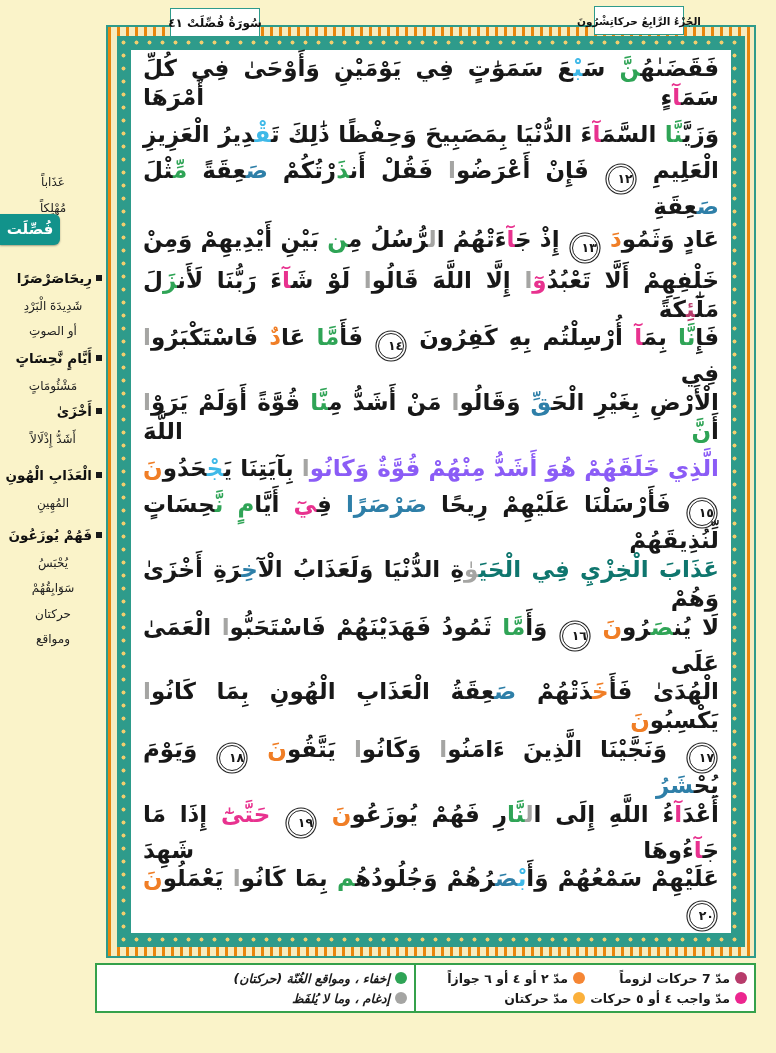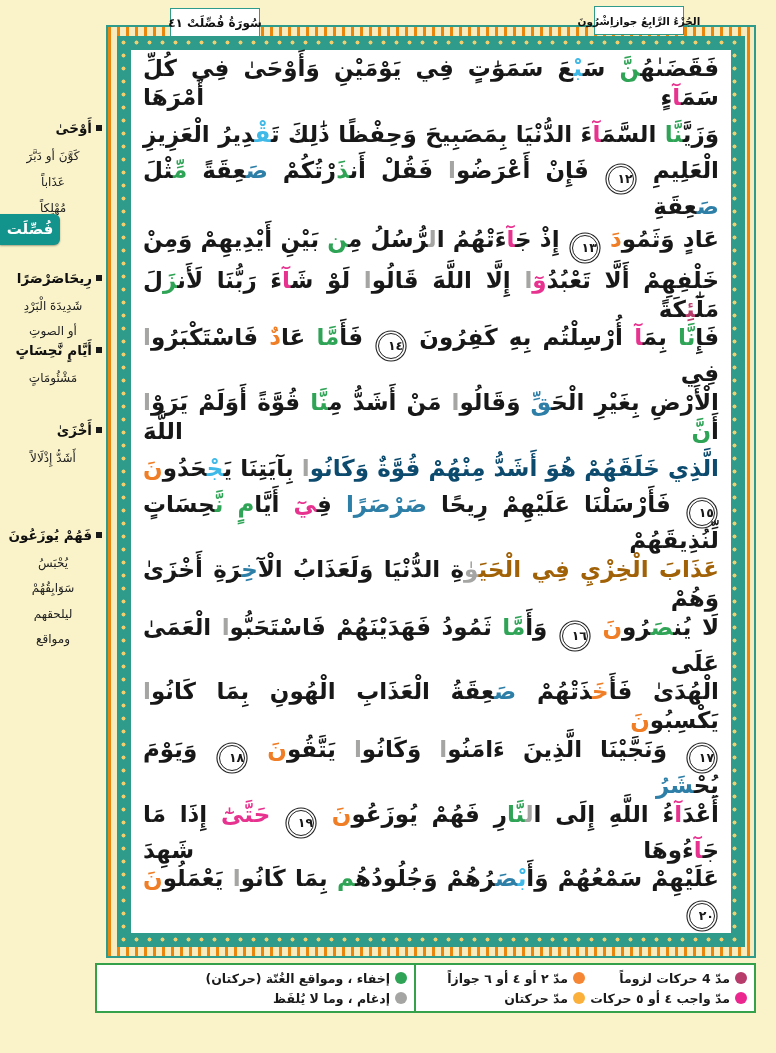--- a/index.html
+++ b/index.html
@@ -46,62 +46,62 @@
         border-radius:50%;box-shadow:0 0 0 1.5px #fff,0 0 0 2.6px #222;background:#fff;
         font-size:12.5px;line-height:24px;text-align:center;vertical-align:-5px;margin:0 4px;font-weight:bold;}
 
   
 
   
   .legend{position:absolute;left:95px;top:963px;width:661px;height:50px;box-sizing:border-box;
           background:#fff;border:2px solid #35A14B;display:flex;direction:rtl;z-index:2;}
   .lcol{display:flex;flex-direction:column;justify-content:space-around;padding:3px 7px;box-sizing:border-box;}
   .lcol:not(:last-child){border-left:2px solid #35A14B;}
-  .lcol0{width:340px;} .lcol1{width:205px;} .lcol2{flex:1;}
+  .lcol0{width:340px;} .lcol1{width:205px;font-style:italic;} .lcol2{flex:1;}
   .lrow{display:flex;align-items:center;}
   .litem{display:flex;align-items:center;gap:5px;flex:1;white-space:nowrap;}
   .ldot{width:12px;height:12px;border-radius:50%;flex:0 0 12px;}
   .llabel{font-size:12.5px;font-weight:bold;color:#1a1a1a;}
 
   
   .pageno{position:absolute;left:0;top:1014px;width:776px;text-align:center;
           font-size:25px;font-weight:bold;color:#111;z-index:2;}
 </style>
 </head>
 <body>
 
 <div id="screen">
 
   <div id="margin">
-      <div class="mnote" style="top: 118px;">
-        <span class="mhead"><span class="mbullet"></span>أَوْحَىٰ</span>
-        <span class="mgloss">كَوَّنَ أو دَبَّرَ</span>
-      </div>
       <div class="mnote" style="top: 166px;">
         <span class="mgloss">عَذَاباً</span>
         <span class="mgloss">مُهْلِكاً</span>
       </div>
       <div class="mnote" style="top: 268px;">
         <span class="mhead"><span class="mbullet"></span>رِيحَاصَرْصَرًا</span>
         <span class="mgloss">شَدِيدَةَ الْبَرْدِ</span>
         <span class="mgloss">أو الصوتِ</span>
       </div>
-      <div class="mnote" style="top: 340px;">
+      <div class="mnote" style="top: 348px;">
         <span class="mhead"><span class="mbullet"></span>أَيَّامٍ نَّحِسَاتٍ</span>
         <span class="mgloss">مَشْئُومَاتٍ</span>
       </div>
-      <div class="mnote" style="top: 420px;">
+      <div class="mnote" style="top: 401px;">
         <span class="mhead"><span class="mbullet"></span>أَخْزَىٰ</span>
         <span class="mgloss">أَشَدُّ إِذْلَالاً</span>
+      </div>
+      <div class="mnote" style="top: 465px;">
+        <span class="mhead"><span class="mbullet"></span>الْعَذَابِ الْهُونِ</span>
+        <span class="mgloss">المُهِينِ</span>
       </div>
       <div class="mnote" style="top: 525px;">
         <span class="mhead"><span class="mbullet"></span>فَهُمْ يُوزَعُونَ</span>
         <span class="mgloss">يُحْبَسُ</span>
         <span class="mgloss">سَوَابِقُهُمْ</span>
-        <span class="mgloss">ليلحقهم</span>
+        <span class="mgloss">حركتان</span>
         <span class="mgloss">ومواقع</span>
       </div>
     </div>
 
   <div class="stab">فُصِّلَت</div>
 
   <div class="frame">
     <div class="frame-band">
       <div class="sheet">
         <div id="lines">
@@ -120,27 +120,27 @@
             <div class="qline">
               <span class="jwrap"><span style="color: rgb(24, 24, 24);">خَلْفِهِمْ أَلَّا تَعْبُدُ</span><span style="color: rgb(232, 50, 143);">وٓ</span><span style="color: rgb(165, 165, 163);">ا</span><span style="color: rgb(24, 24, 24);"> إِلَّا اللَّهَ قَالُو</span><span style="color: rgb(165, 165, 163);">ا</span><span style="color: rgb(24, 24, 24);"> لَوْ شَ</span><span style="color: rgb(232, 50, 143);">آ</span><span style="color: rgb(24, 24, 24);">ءَ رَبُّنَا لَأَن</span><span style="color: rgb(47, 164, 86);">زَ</span><span style="color: rgb(24, 24, 24);">لَ مَلَٰٓ</span><span style="color: rgb(183, 59, 107);">ئِ</span><span style="color: rgb(24, 24, 24);">كَةً</span></span>
             </div>
             <div class="qline">
               <span class="jwrap"><span style="color: rgb(24, 24, 24);">فَإِ</span><span style="color: rgb(47, 164, 86);">نَّا</span><span style="color: rgb(24, 24, 24);"> بِمَ</span><span style="color: rgb(232, 50, 143);">آ</span><span style="color: rgb(24, 24, 24);"> أُرْسِلْتُم بِهِ كَفِرُونَ </span><span class="vnum">١٤</span><span style="color: rgb(24, 24, 24);"> فَأَ</span><span style="color: rgb(47, 164, 86);">مَّا</span><span style="color: rgb(24, 24, 24);"> عَا</span><span style="color: rgb(240, 126, 38);">دٌ</span><span style="color: rgb(24, 24, 24);"> فَاسْتَكْبَرُو</span><span style="color: rgb(165, 165, 163);">ا</span><span style="color: rgb(24, 24, 24);"> فِي</span></span>
             </div>
             <div class="qline">
               <span class="jwrap"><span style="color: rgb(24, 24, 24);">الْأَرْضِ بِغَيْرِ الْحَ</span><span style="color: rgb(46, 127, 168);">قِّ</span><span style="color: rgb(24, 24, 24);"> وَقَالُو</span><span style="color: rgb(165, 165, 163);">ا</span><span style="color: rgb(24, 24, 24);"> مَنْ أَشَدُّ مِ</span><span style="color: rgb(47, 164, 86);">نَّا</span><span style="color: rgb(24, 24, 24);"> قُوَّةً أَوَلَمْ يَرَوْ</span><span style="color: rgb(165, 165, 163);">ا</span><span style="color: rgb(24, 24, 24);"> أَ</span><span style="color: rgb(47, 164, 86);">نَّ</span><span style="color: rgb(24, 24, 24);"> اللَّهَ</span></span>
             </div>
             <div class="qline">
-              <span class="jwrap"><span style="color: #0c4a6e;">الَّذِي خَلَقَهُمْ هُوَ أَشَدُّ مِنْهُمْ قُوَّةٌ وَكَانُو</span><span style="color: rgb(165, 165, 163);">ا</span><span style="color: rgb(24, 24, 24);"> بِآيَتِنَا يَ</span><span style="color: rgb(63, 185, 232);">جْ</span><span style="color: rgb(24, 24, 24);">حَدُو</span><span style="color: rgb(240, 126, 38);">نَ</span></span>
+              <span class="jwrap"><span style="color: #8b5cf6;">الَّذِي خَلَقَهُمْ هُوَ أَشَدُّ مِنْهُمْ قُوَّةٌ وَكَانُو</span><span style="color: rgb(165, 165, 163);">ا</span><span style="color: rgb(24, 24, 24);"> بِآيَتِنَا يَ</span><span style="color: rgb(63, 185, 232);">جْ</span><span style="color: rgb(24, 24, 24);">حَدُو</span><span style="color: rgb(240, 126, 38);">نَ</span></span>
             </div>
             <div class="qline">
               <span class="jwrap"><span class="vnum">١٥</span><span style="color: rgb(24, 24, 24);"> فَأَرْسَلْنَا عَلَيْهِمْ رِيحًا </span><span style="color: rgb(46, 127, 168);">صَرْصَرًا</span><span style="color: rgb(24, 24, 24);"> فِ</span><span style="color: rgb(232, 50, 143);">يٓ</span><span style="color: rgb(24, 24, 24);"> أَيَّا</span><span style="color: rgb(47, 164, 86);">مٍ نَّ</span><span style="color: rgb(24, 24, 24);">حِسَاتٍ لِّنُذِيقَهُمْ</span></span>
             </div>
             <div class="qline">
-              <span class="jwrap"><span style="color: #a16207;">عَذَابَ الْخِزْيِ فِي الْحَيَ</span><span style="color: rgb(165, 165, 163);">وٰ</span><span style="color: rgb(24, 24, 24);">ةِ الدُّنْيَا وَلَعَذَابُ الْآ</span><span style="color: rgb(46, 127, 168);">خِ</span><span style="color: rgb(24, 24, 24);">رَةِ أَخْزَىٰ وَهُمْ</span></span>
+              <span class="jwrap"><span style="color: #0f766e;">عَذَابَ الْخِزْيِ فِي الْحَيَ</span><span style="color: rgb(165, 165, 163);">وٰ</span><span style="color: rgb(24, 24, 24);">ةِ الدُّنْيَا وَلَعَذَابُ الْآ</span><span style="color: rgb(46, 127, 168);">خِ</span><span style="color: rgb(24, 24, 24);">رَةِ أَخْزَىٰ وَهُمْ</span></span>
             </div>
             <div class="qline">
               <span class="jwrap"><span style="color: rgb(24, 24, 24);">لَا يُن</span><span style="color: rgb(47, 164, 86);">صَ</span><span style="color: rgb(24, 24, 24);">رُو</span><span style="color: rgb(240, 126, 38);">نَ </span><span class="vnum">١٦</span><span style="color: rgb(24, 24, 24);"> وَأَ</span><span style="color: rgb(47, 164, 86);">مَّا</span><span style="color: rgb(24, 24, 24);"> ثَمُودُ فَهَدَيْنَهُمْ فَاسْتَحَبُّو</span><span style="color: rgb(165, 165, 163);">ا</span><span style="color: rgb(24, 24, 24);"> الْعَمَىٰ عَلَى</span></span>
             </div>
             <div class="qline">
               <span class="jwrap"><span style="color: rgb(24, 24, 24);">الْهُدَىٰ فَأَ</span><span style="color: rgb(240, 126, 38);">خَ</span><span style="color: rgb(24, 24, 24);">ذَتْهُمْ </span><span style="color: rgb(46, 127, 168);">صَ</span><span style="color: rgb(24, 24, 24);">عِقَةُ الْعَذَابِ الْهُونِ بِمَا كَانُو</span><span style="color: rgb(165, 165, 163);">ا</span><span style="color: rgb(24, 24, 24);"> يَكْسِبُو</span><span style="color: rgb(240, 126, 38);">نَ</span></span>
             </div>
             <div class="qline">
               <span class="jwrap"><span class="vnum">١٧</span><span style="color: rgb(24, 24, 24);"> وَنَجَّيْنَا الَّذِينَ ءَامَنُو</span><span style="color: rgb(165, 165, 163);">ا</span><span style="color: rgb(24, 24, 24);"> وَكَانُو</span><span style="color: rgb(165, 165, 163);">ا</span><span style="color: rgb(24, 24, 24);"> يَتَّقُو</span><span style="color: rgb(240, 126, 38);">نَ </span><span class="vnum">١٨</span><span style="color: rgb(24, 24, 24);"> وَيَوْمَ يُحْ</span><span style="color: rgb(46, 127, 168);">شَرُ</span></span>
             </div>
@@ -149,28 +149,28 @@
             </div>
             <div class="qline">
               <span class="jwrap"><span style="color: rgb(24, 24, 24);">عَلَيْهِمْ سَمْعُهُمْ وَأَ</span><span style="color: rgb(63, 185, 232);">بْ</span><span style="color: rgb(46, 127, 168);">صَ</span><span style="color: rgb(24, 24, 24);">رُهُمْ وَجُلُودُهُ</span><span style="color: rgb(47, 164, 86);">م</span><span style="color: rgb(24, 24, 24);"> بِمَا كَانُو</span><span style="color: rgb(165, 165, 163);">ا</span><span style="color: rgb(24, 24, 24);"> يَعْمَلُو</span><span style="color: rgb(240, 126, 38);">نَ </span><span class="vnum">٢٠</span></span>
             </div>
           </div>
       </div>
     </div>
   </div>
 
   <div class="cartouche cart-surah">سُورَةُ فُصِّلَتْ ٤١</div>
-  <div class="cartouche cart-juz">الجُزْءُ الرَّابِعُ جوازاِشْرُونَ</div>
+  <div class="cartouche cart-juz">الجُزْءُ الرَّابِعُ حركاتِشْرُونَ</div>
 
   <div class="legend" style="border-color: rgb(53, 161, 75);">
       <div class="lcol lcol0" style="border-color: rgb(53, 161, 75);">
         <div class="lrow">
           <div class="litem">
             <span class="ldot" style="background: rgb(183, 59, 107);"></span>
-            <span class="llabel">مدّ 4 حركات لزوماً</span>
+            <span class="llabel">مدّ 7 حركات لزوماً</span>
           </div>
           <div class="litem">
             <span class="ldot" style="background: rgb(245, 134, 52);"></span>
             <span class="llabel">مدّ ٢ أو ٤ أو ٦ جوازاً</span>
           </div>
         </div>
         <div class="lrow">
           <div class="litem">
             <span class="ldot" style="background: rgb(236, 38, 143);"></span>
             <span class="llabel">مدّ واجب ٤ أو ٥ حركات</span>

